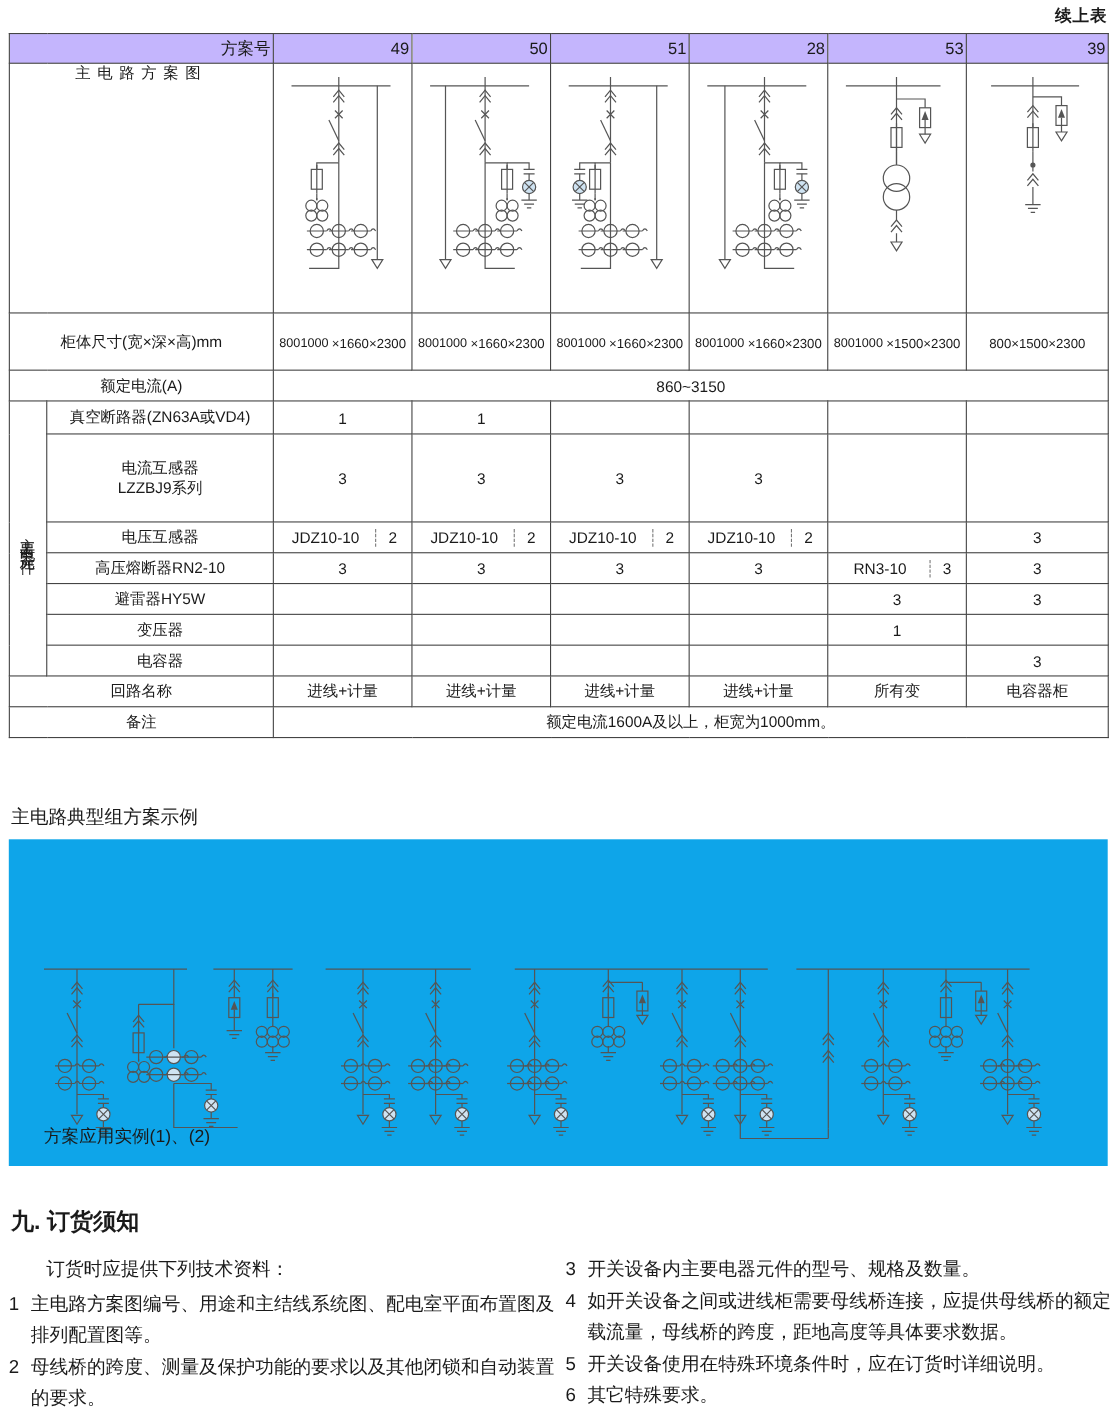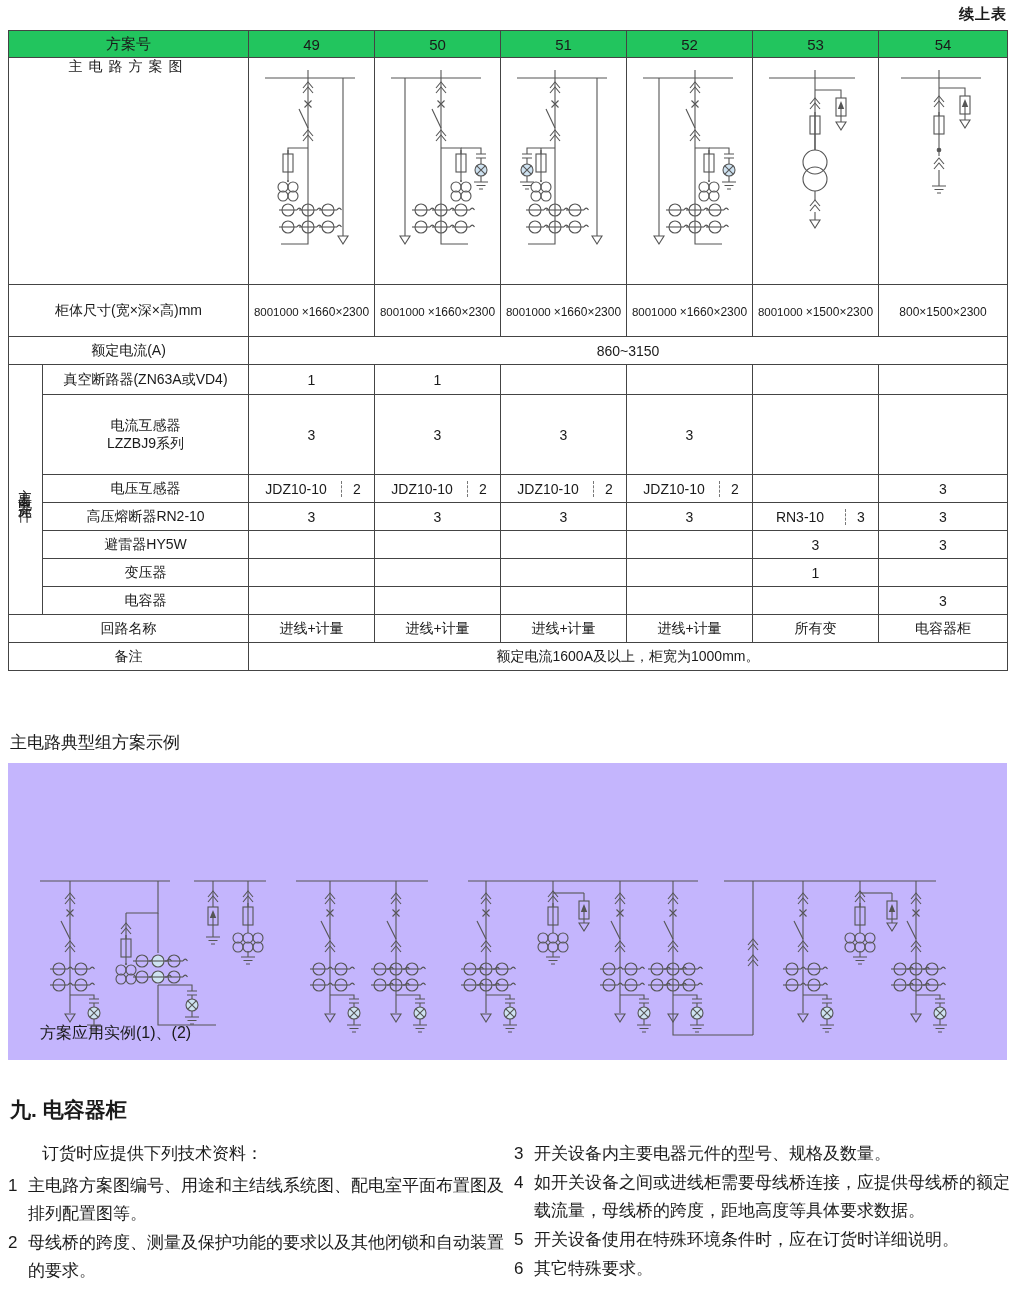--- a/index.html
+++ b/index.html
@@ -1,21 +1,21 @@
 <!DOCTYPE html>
 <html><head>
 <meta charset="utf-8">
 <style>
   html,body{margin:0;padding:0;background:#fff;}
   body{width:1015px;height:1290px;position:relative;overflow:hidden;
        font-family:"Liberation Sans","DejaVu Sans",sans-serif;color:#1a1a1a;}
   .continued{position:absolute;top:5px;right:8px;font-size:15px;font-weight:bold;letter-spacing:1px;}
   table.main{position:absolute;top:30px;left:8px;width:999px;border-collapse:collapse;table-layout:fixed;}
   table.main th,table.main td{border:1px solid #444;font-size:14px;padding:0 2px;text-align:center;vertical-align:middle;overflow:hidden;}
-  table.main th{background:#22c55e;font-weight:normal;font-size:15px;}
+  table.main th{background:#c4b5fd;font-weight:normal;font-size:15px;text-align:right;}
   tr.r-h{height:27px;}
   tr.r-diag td{height:226px;vertical-align:top;}
   tr.r-dim{height:52px;}
   tr.r-rated{height:28px;}
   tr.r-vcb{height:30px;}
   tr.r-ct{height:80px;}
   tr.r-std{height:28px;}
   td.lab{text-align:left;padding-left:12px;}
   td.lab-c{text-align:center;margin-top:31px;}
   td.diag-lab{text-align:center;letter-spacing:6px;vertical-align:middle;}
@@ -23,21 +23,21 @@
   td.vstrip{writing-mode:vertical-lr;text-orientation:upright;text-align:center;letter-spacing:4px;font-size:14px;padding:6px 0;}
   td.remark{text-align:left;padding-left:14px;}
   .frac{display:inline-flex;flex-direction:row;vertical-align:middle;font-size:11.5px;line-height:12.5px;font-style:normal;margin-right:3px;text-align:left;}
   .frac i{font-style:normal;}
   .tail{font-size:12px;}
   td.split{padding:0;}
   .splitwrap{display:flex;width:100%;height:100%;align-items:flex-end;}
   .splitwrap .model{flex:1;display:flex;align-items:center;justify-content:center;}
   .splitwrap .qty{width:30px;border-left:1px dashed #777;display:flex;align-items:center;justify-content:center;}
   .h-examples{position:absolute;top:731px;left:10px;font-size:17px;}
-  .panel{position:absolute;top:763px;left:8px;width:999px;height:297px;background:#c4b5fd;}
+  .panel{position:absolute;top:763px;left:8px;width:999px;height:297px;background:#0ea5e9;}
   .panel svg{position:absolute;top:0;left:0;}
   .caption{position:absolute;left:32px;top:260px;font-size:16px;}
   .h-order{position:absolute;top:1096px;left:10px;font-size:21px;font-weight:bold;}
   .intro{position:absolute;top:1142px;left:42px;font-size:17px;}
   .col-left{position:absolute;top:1172px;left:8px;width:502px;}
   .col-right{position:absolute;top:1140px;left:514px;width:501px;}
   .oitem{display:flex;font-size:17px;line-height:28px;margin-bottom:1px;}
   .oitem .num{width:20px;flex:none;}
   .oitem .txt{flex:1;}
 </style>
@@ -199,23 +199,23 @@
       <col style="width:126px">
       <col style="width:126px">
       <col style="width:129px">
     </colgroup>
   <tbody>
       <tr class="r-h">
     <th colspan="2">方案号</th>
     <th>49</th>
     <th>50</th>
     <th>51</th>
-    <th>52</th>
+    <th>28</th>
     <th>53</th>
-    <th>54</th>
+    <th>39</th>
   </tr>
   <tr class="r-diag">
     <td colspan="2" class="diag-lab">主电路方案图</td>
     <td>
       <svg class="diag" width="124" height="222" viewBox="0 0 124 222" fill="none" stroke="#555" stroke-width="1.1">
         <path d="M14 20 H104"></path>
             <path d="M57 12 V90"></path>
         <use href="#g-chev" x="57" y="24"></use>
             <use href="#g-x" x="57" y="46"></use>
             <path d="M57 70 L48 51"></path>
@@ -524,21 +524,21 @@
       <path d="M745 263 V272"></path>
     <use href="#bay-f2" x="795" y="118"></use>
     <use href="#bay-pt6d" x="852" y="118"></use>
       <path d="M852 130 H884"></path>
       <use href="#arr-sub" x="884" y="130"></use>
     <use href="#bay-f3" x="908" y="118"></use>
   </svg>
   <div class="caption">方案应用实例(1)、(2)</div>
 </div>
 
-<div class="h-order">九. 电容器柜</div>
+<div class="h-order">九. 订货须知</div>
 <div class="intro">订货时应提供下列技术资料：</div>
 
 <div class="col-left">
   <div class="oitem">
       <span class="num">1</span>
       <span class="txt">主电路方案图编号、用途和主结线系统图、配电室平面布置图及排列配置图等。</span>
     </div>
   <div class="oitem">
       <span class="num">2</span>
       <span class="txt">母线桥的跨度、测量及保护功能的要求以及其他闭锁和自动装置的要求。</span>

